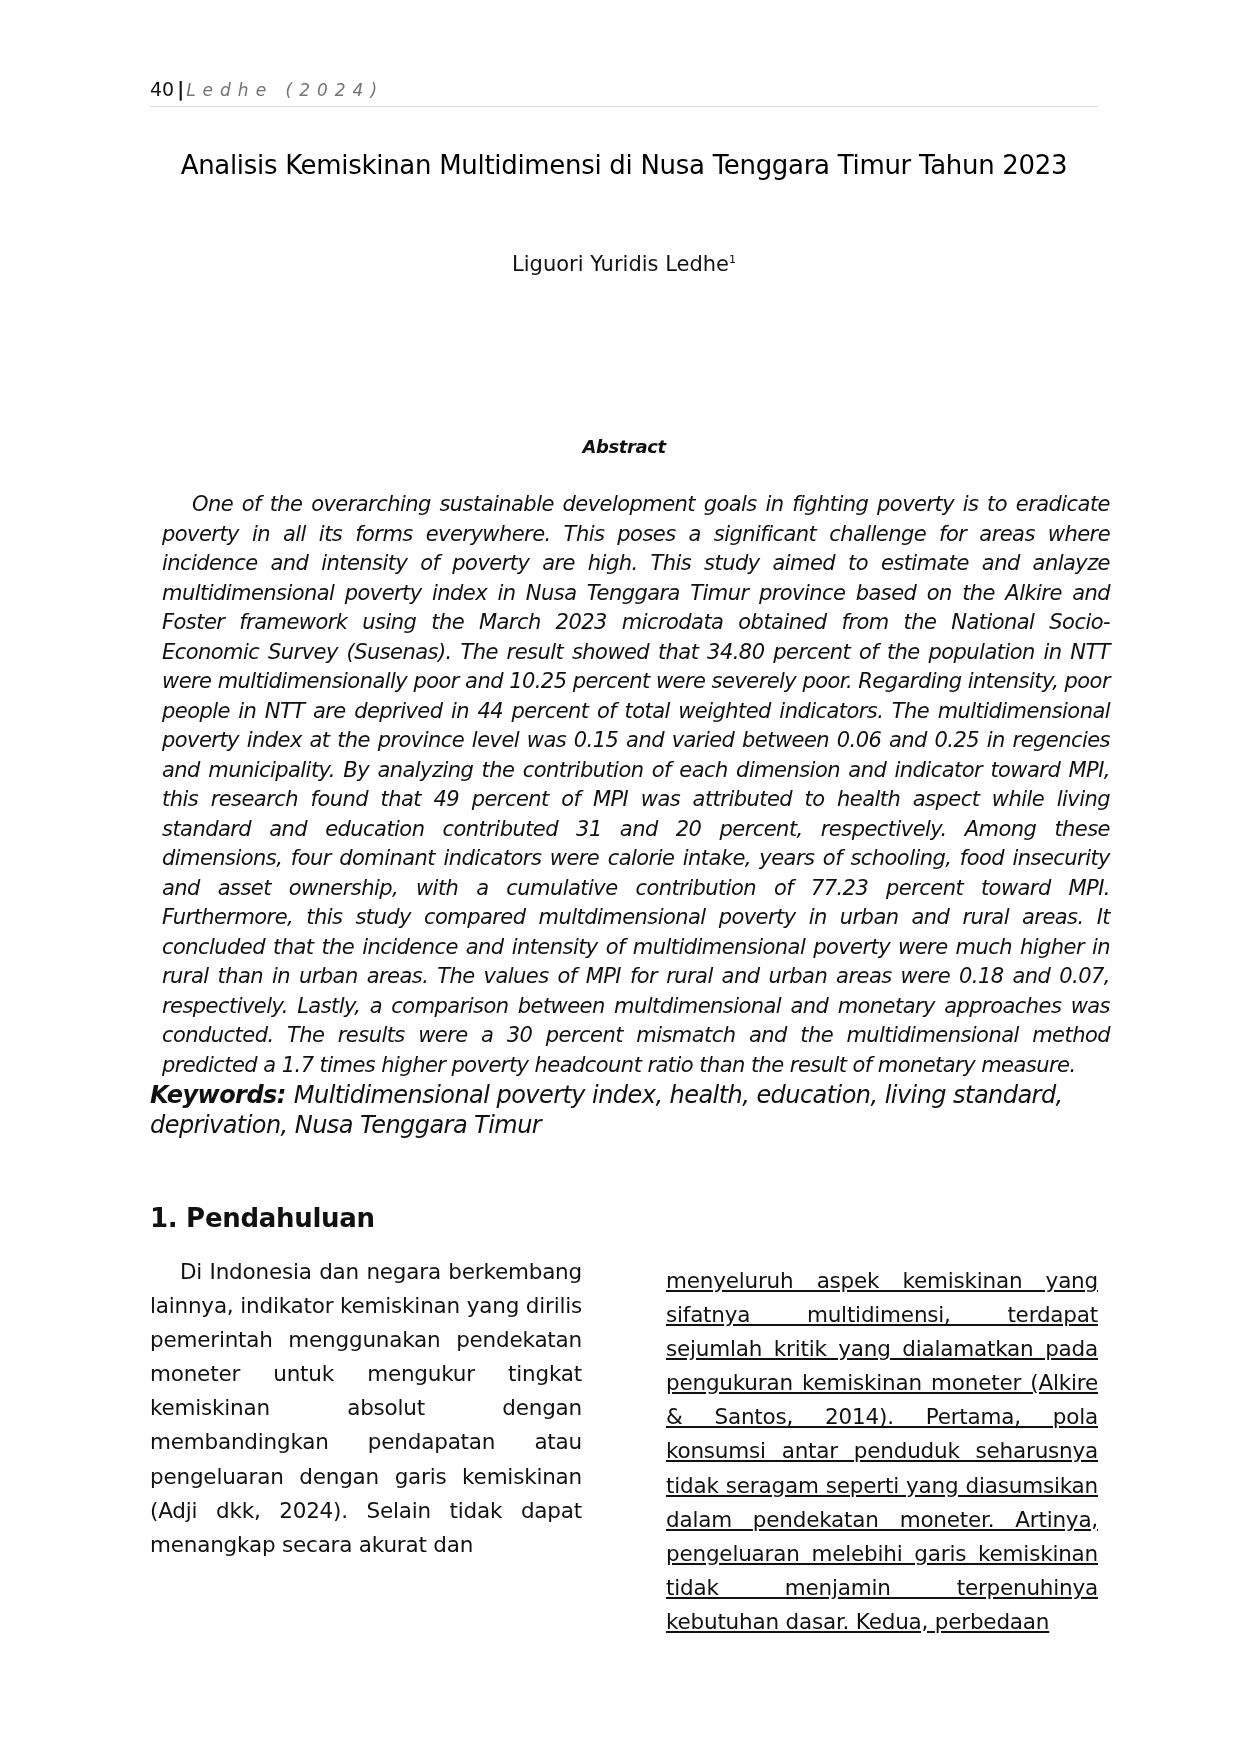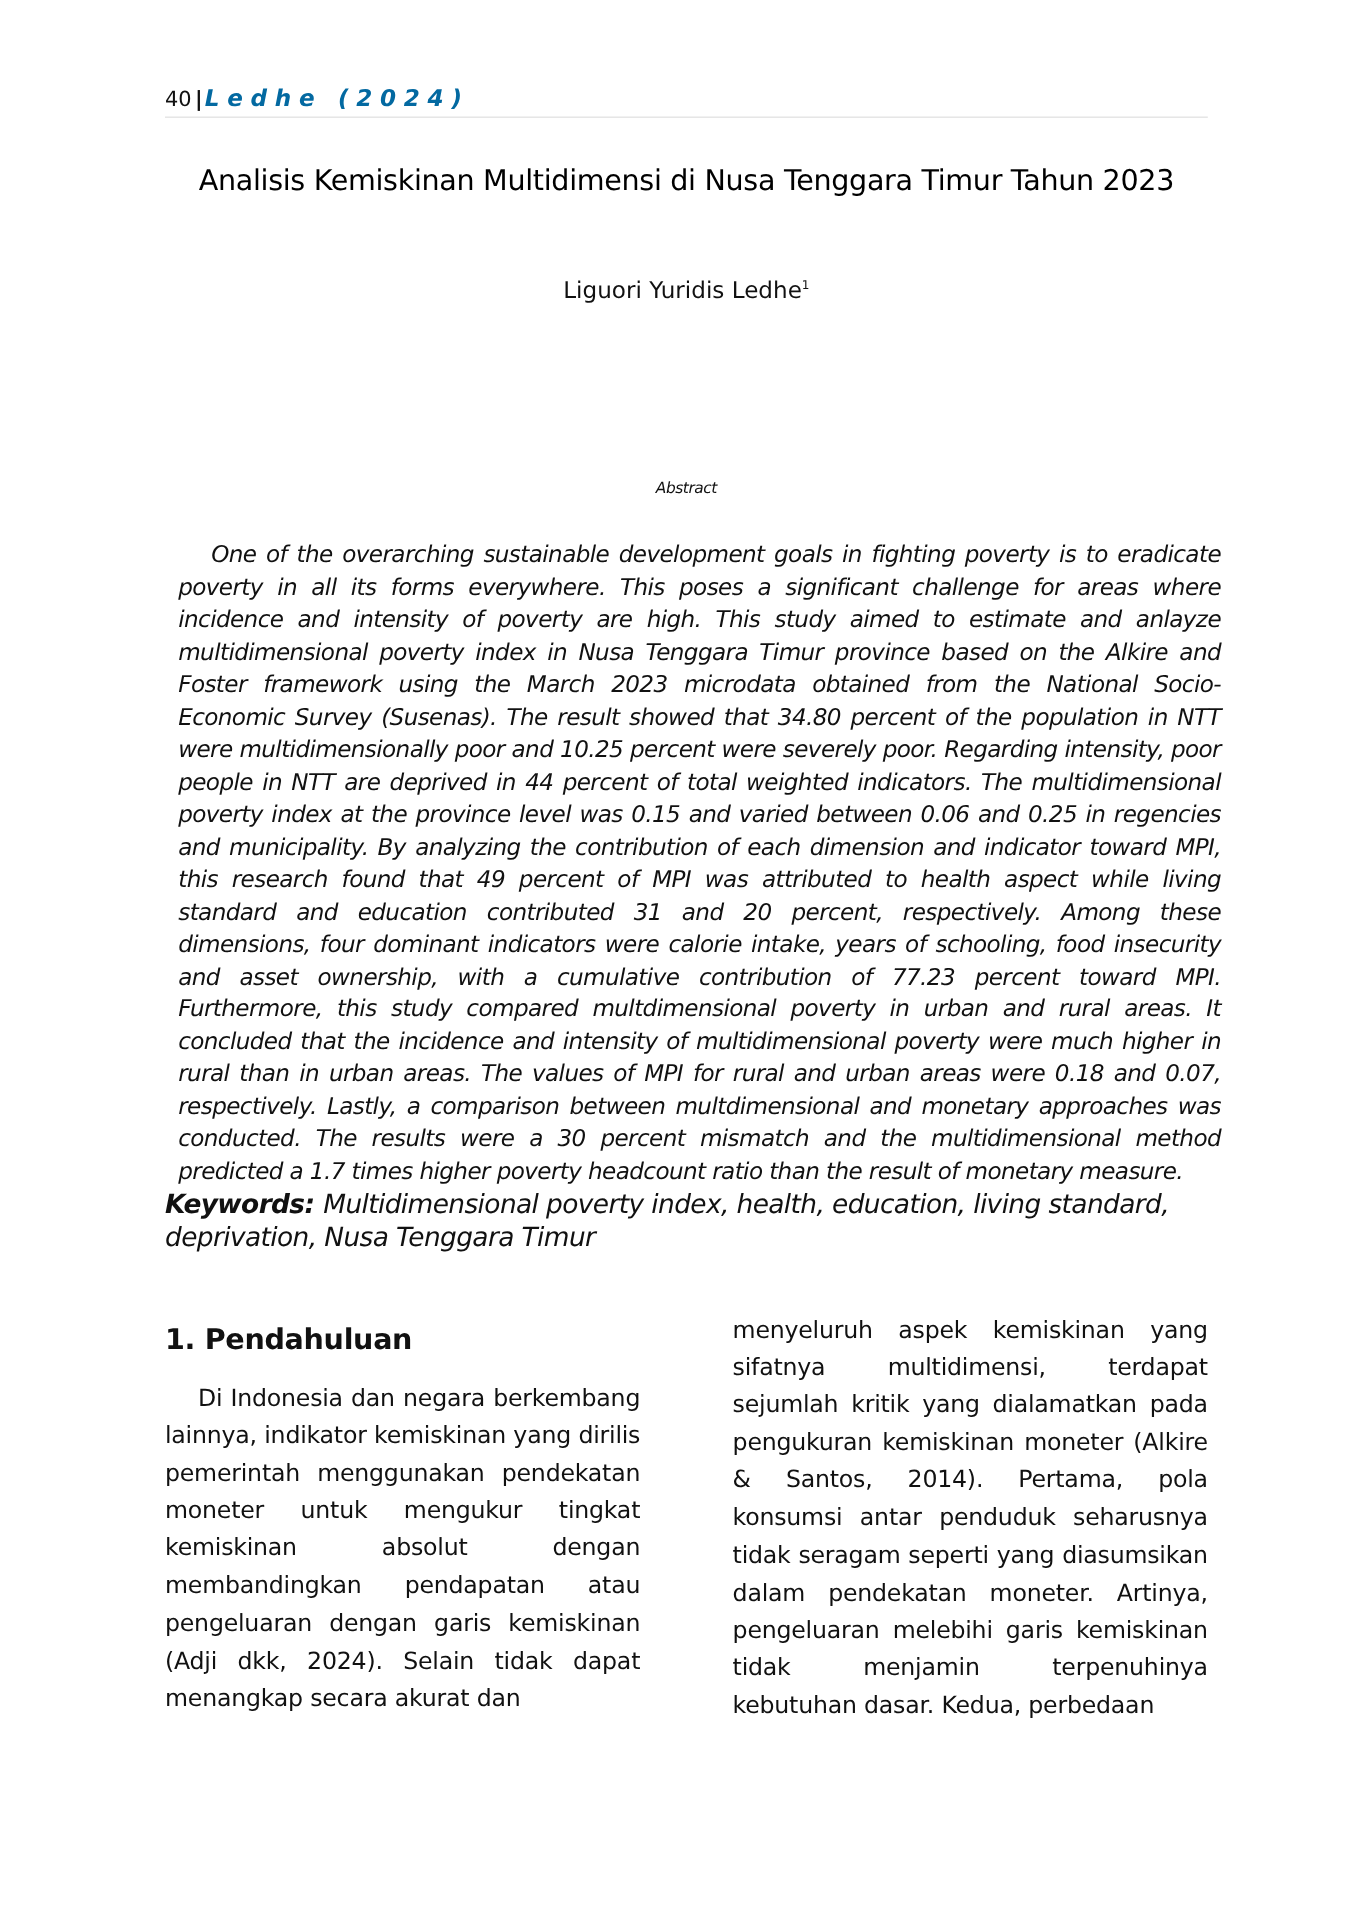--- a/index.html
+++ b/index.html
@@ -28,25 +28,24 @@
     .page-number {
       color: #111;
       font-family: "DejaVu Sans", sans-serif;
     }
     .page-sep {
       font-weight: bold;
       font-style: italic;
       margin: 0 2px 0 3px;
     }
     .running-head {
-      color: #0369a1;
+      color: #737373;
       font-style: italic;
       letter-spacing: 7px;
-      font-size: 21px;
-      font-weight: bold;
+      font-size: 17px;
     }
     .title {
       position: absolute;
       left: 150px;
       top: 150px;
       width: 948px;
       text-align: center;
       font-family: "DejaVu Sans", sans-serif;
       font-size: 26px;
       font-weight: normal;
@@ -80,22 +79,22 @@
       color: #111;
       letter-spacing: -0.2px;
     }
     .abstract-heading {
       position: absolute;
       left: 150px;
       top: 436px;
       width: 948px;
       text-align: center;
       font-style: italic;
-      font-weight: normal;
-      font-size: 14px;
+      font-weight: bold;
+      font-size: 18px;
       letter-spacing: -0.4px;
       color: #111;
     }
     .abstract-body {
       position: absolute;
       left: 150px;
       top: 478px;
       width: 948px;
       font-style: italic;
       font-size: 21px;
@@ -125,21 +124,21 @@
     .col {
       position: absolute;
       top: 1203px;
       width: 432px;
       font-size: 21.5px;
       line-height: 34.1px;
       text-align: justify;
       color: #111;
     }
     .col-left { left: 150px; }
-    .col-right { left: 666px; top: 1193px; }
+    .col-right { left: 666px; top: 1264px; text-decoration: underline; }
     .section-heading {
       font-size: 26px;
       font-weight: bold;
       margin: 0 0 22px 0;
       line-height: 30px;
       text-align: left;
       letter-spacing: -0.3px;
     }
     .col p {
       margin: 0;

